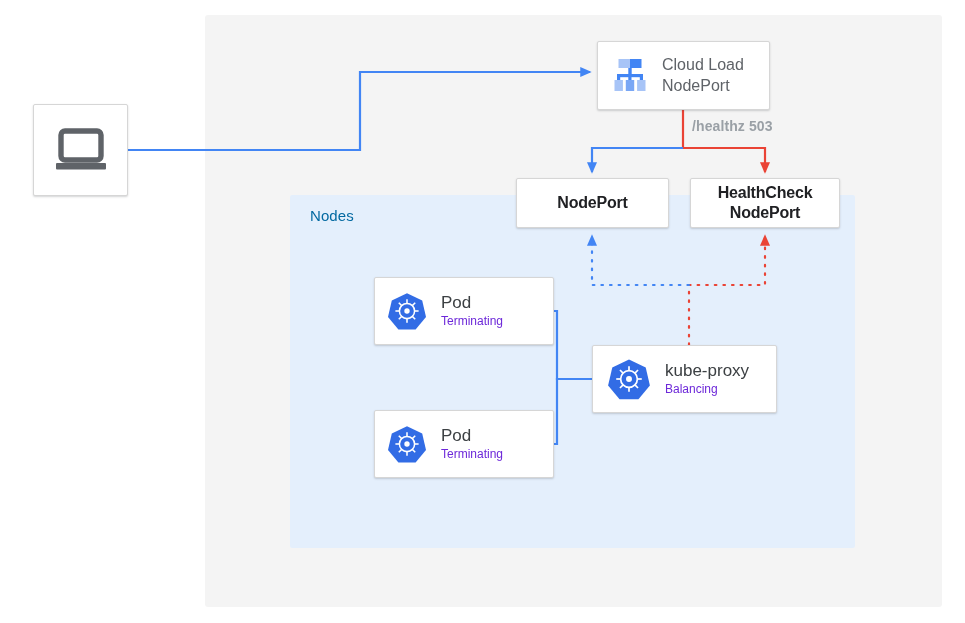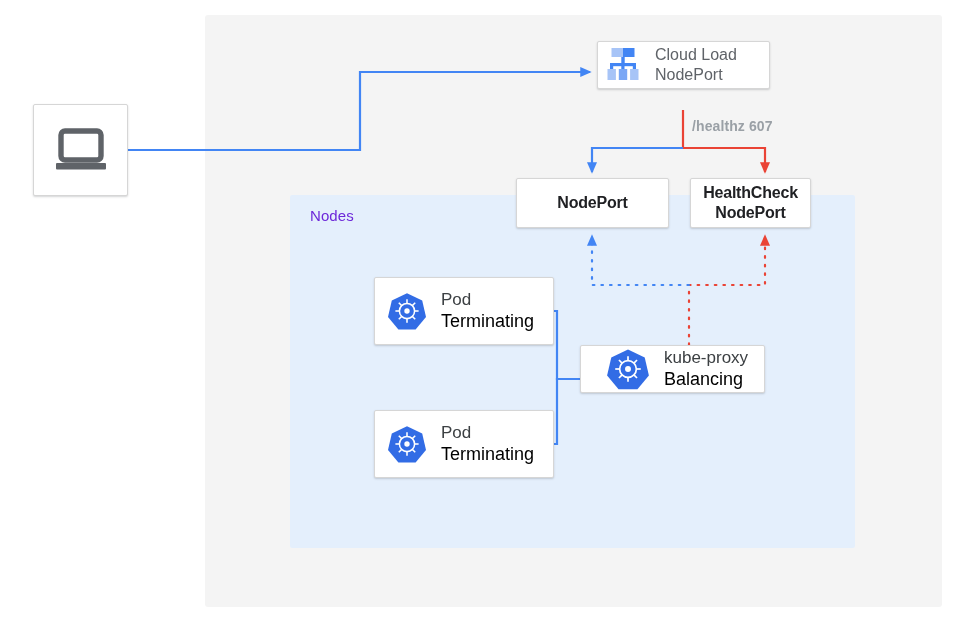--- a/index.html
+++ b/index.html
@@ -36,21 +36,21 @@
     width: 565px;
     height: 353px;
     background: #e4effc;
     border-radius: 2px;
   }
   .panel-nodes-label {
     position: absolute;
     left: 310px;
     top: 207px;
     font-size: 15px;
-    color: #6d28d9;
+    color: #0369a1;
     letter-spacing: .1px;
   }
   
   .card {
     position: absolute;
     background: #ffffff;
     border: 1px solid #d6d6d6;
     border-radius: 2px;
     box-shadow: 0 1px 2px rgba(60,64,67,.22);
     box-sizing: border-box;
@@ -68,64 +68,64 @@
     flex-direction: column;
     justify-content: center;
     line-height: 1.28;
   }
   .txt .t1 {
     font-size: 17px;
     color: #3c4043;
     white-space: nowrap;
   }
   .txt .t2 {
-    font-size: 18px;
-    color: #000000;
+    font-size: 12px;
+    color: #6d28d9;
     white-space: nowrap;
   }
   
   #laptop-card {
     left: 33px; top: 104px; width: 95px; height: 92px;
     justify-content: center;
   }
   #clb-card {
-    left: 597px; top: 41px; width: 173px; height: 48px;
-    padding-left: 2px;
+    left: 597px; top: 41px; width: 173px; height: 69px;
+    padding-left: 9px;
   }
   #clb-card .txt { margin-left: 9px; }
   #clb-card .t1 { color: #5f6368; font-size: 16px; }
 
   #nodeport-card {
     left: 516px; top: 178px; width: 153px; height: 50px;
     justify-content: center;
   }
   #hcnodeport-card {
-    left: 690px; top: 178px; width: 121px; height: 50px;
+    left: 690px; top: 178px; width: 150px; height: 50px;
     justify-content: center;
   }
   .port-label {
     font-size: 16px;
     font-weight: bold;
     color: #202124;
     text-align: center;
     line-height: 1.22;
     letter-spacing: -.2px;
   }
   .pod-card {
     left: 338px; width: 180px; height: 68px;
     padding-left: 12px;
     margin-left: 36px;
   }
   #pod-card-1 { top: 277px; }
   #pod-card-2 { top: 410px; }
   .pod-card .txt { margin-left: 14px; }
 
   #kubeproxy-card {
-    left: 580px; top: 345px; width: 185px; height: 48px;
-    padding-left: 25px;
+    left: 592px; top: 345px; width: 185px; height: 68px;
+    padding-left: 14px;
   }
   #kubeproxy-card .txt { margin-left: 14px; }
 
   
   .healthz-label {
     position: absolute;
     left: 692px;
     top: 118px;
     font-size: 14px;
     font-weight: bold;
@@ -170,21 +170,21 @@
     <path d="M 689 345 L 689 285" fill="none" stroke="#ea4335" stroke-width="2.2" stroke-dasharray="1.6 7" stroke-linecap="round"></path>
 
     <path d="M 689 285 L 765 285 L 765 236" fill="none" stroke="#ea4335" stroke-width="2.2" stroke-dasharray="1.6 7" stroke-linecap="round" marker-end="url(#arrow-red)"></path>
 
     <path d="M 689 285 L 592 285 L 592 236" fill="none" stroke="#4285f4" stroke-width="2.2" stroke-dasharray="1.6 7" stroke-linecap="round" marker-end="url(#arrow-blue)"></path>
 
     <path d="M 597 379 L 557 379 L 557 311 L 524 311" fill="none" stroke="#4285f4" stroke-width="2.2" marker-end="url(#arrow-blue)"></path>
     <path d="M 597 379 L 557 379 L 557 444 L 524 444" fill="none" stroke="#4285f4" stroke-width="2.2" marker-end="url(#arrow-blue)"></path>
   </svg>
 
-  <div class="healthz-label">/healthz 607</div>
+  <div class="healthz-label">/healthz 503</div>
 
   <div class="card" id="laptop-card">
     <span class="icon-wrap">
       <svg width="56" height="46" viewBox="0 0 56 46" aria-hidden="true">
         <rect x="8" y="4" width="40" height="29" rx="4" ry="4" fill="none" stroke="#5f6368" stroke-width="5.4"></rect>
         <rect x="3" y="36" width="50" height="6.5" rx="1" ry="1" fill="#5f6368"></rect>
       </svg>
     </span>
   </div>
 

